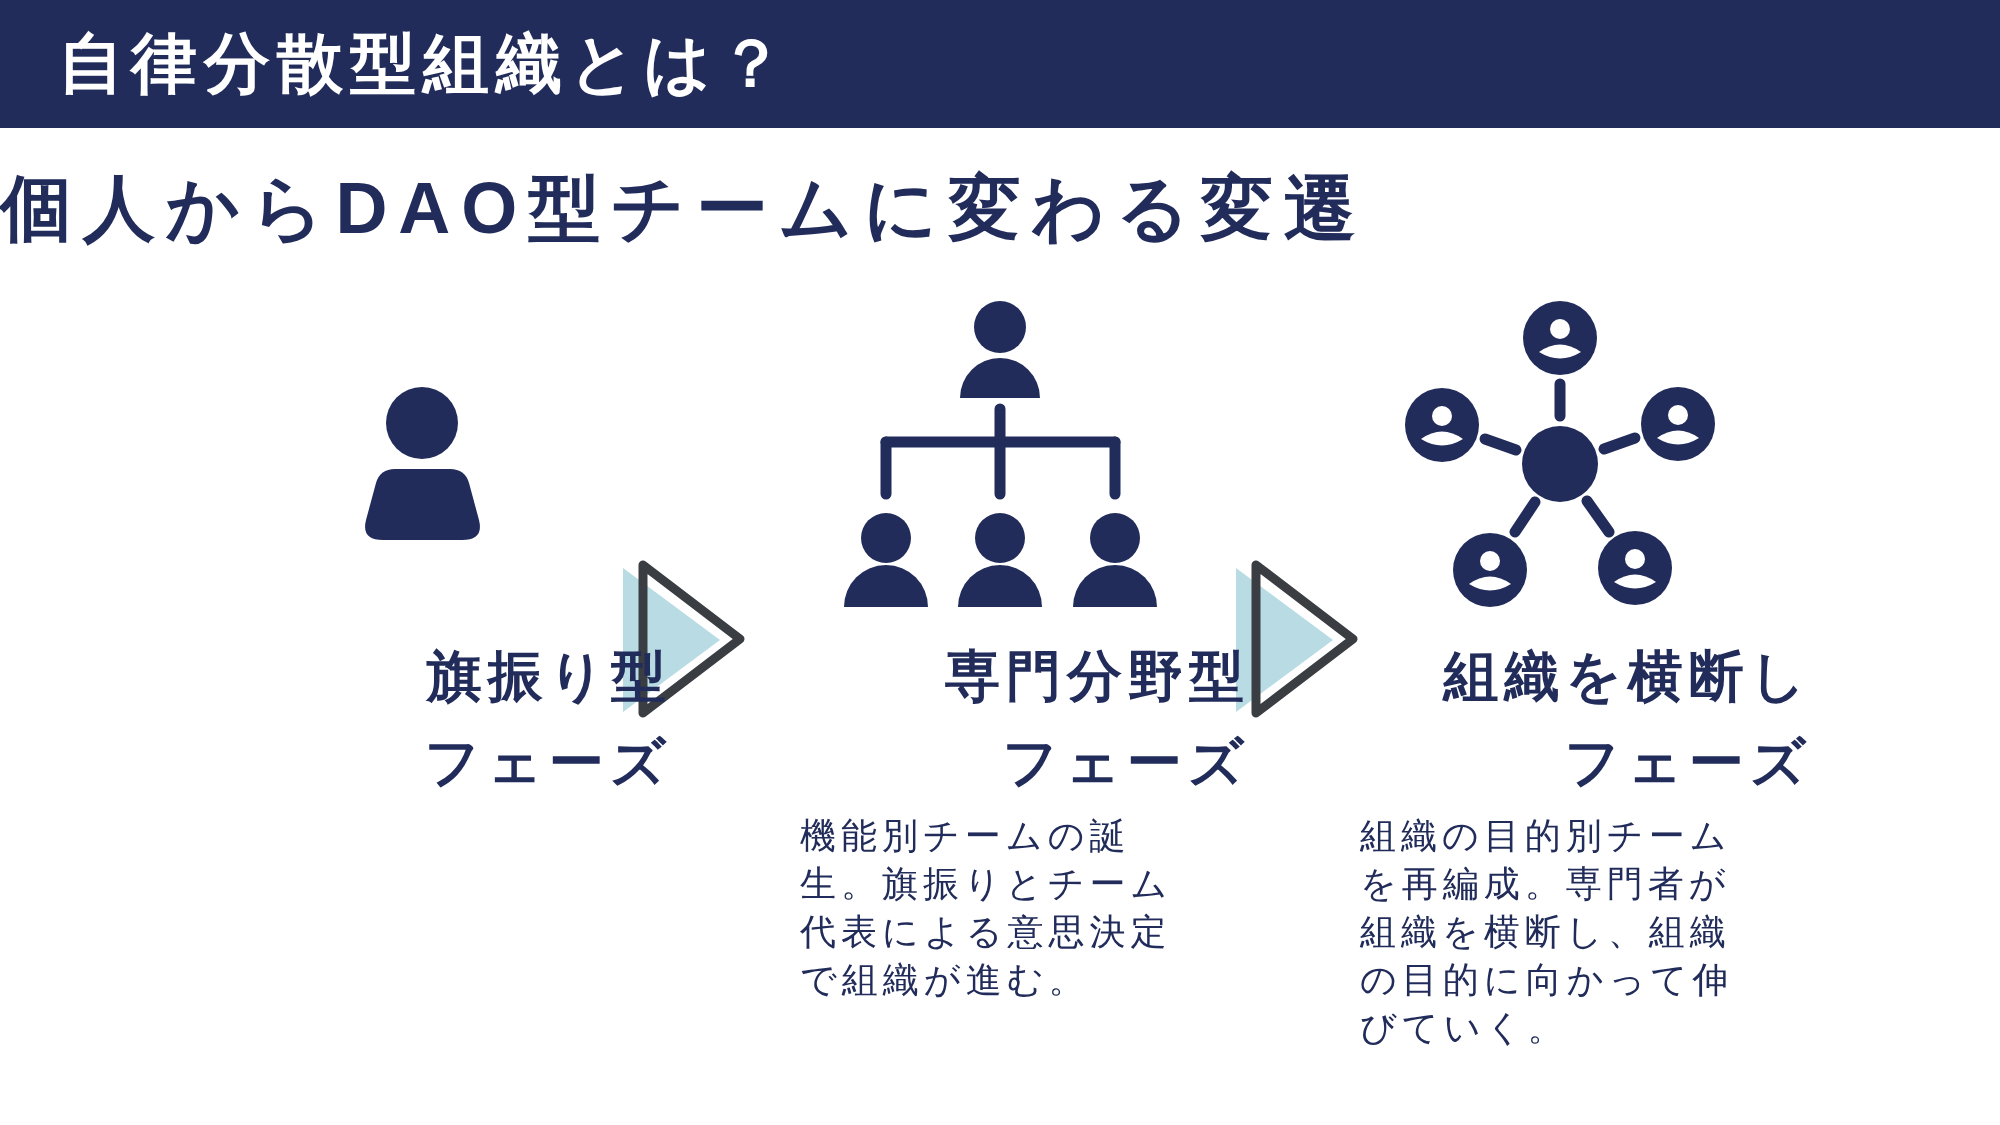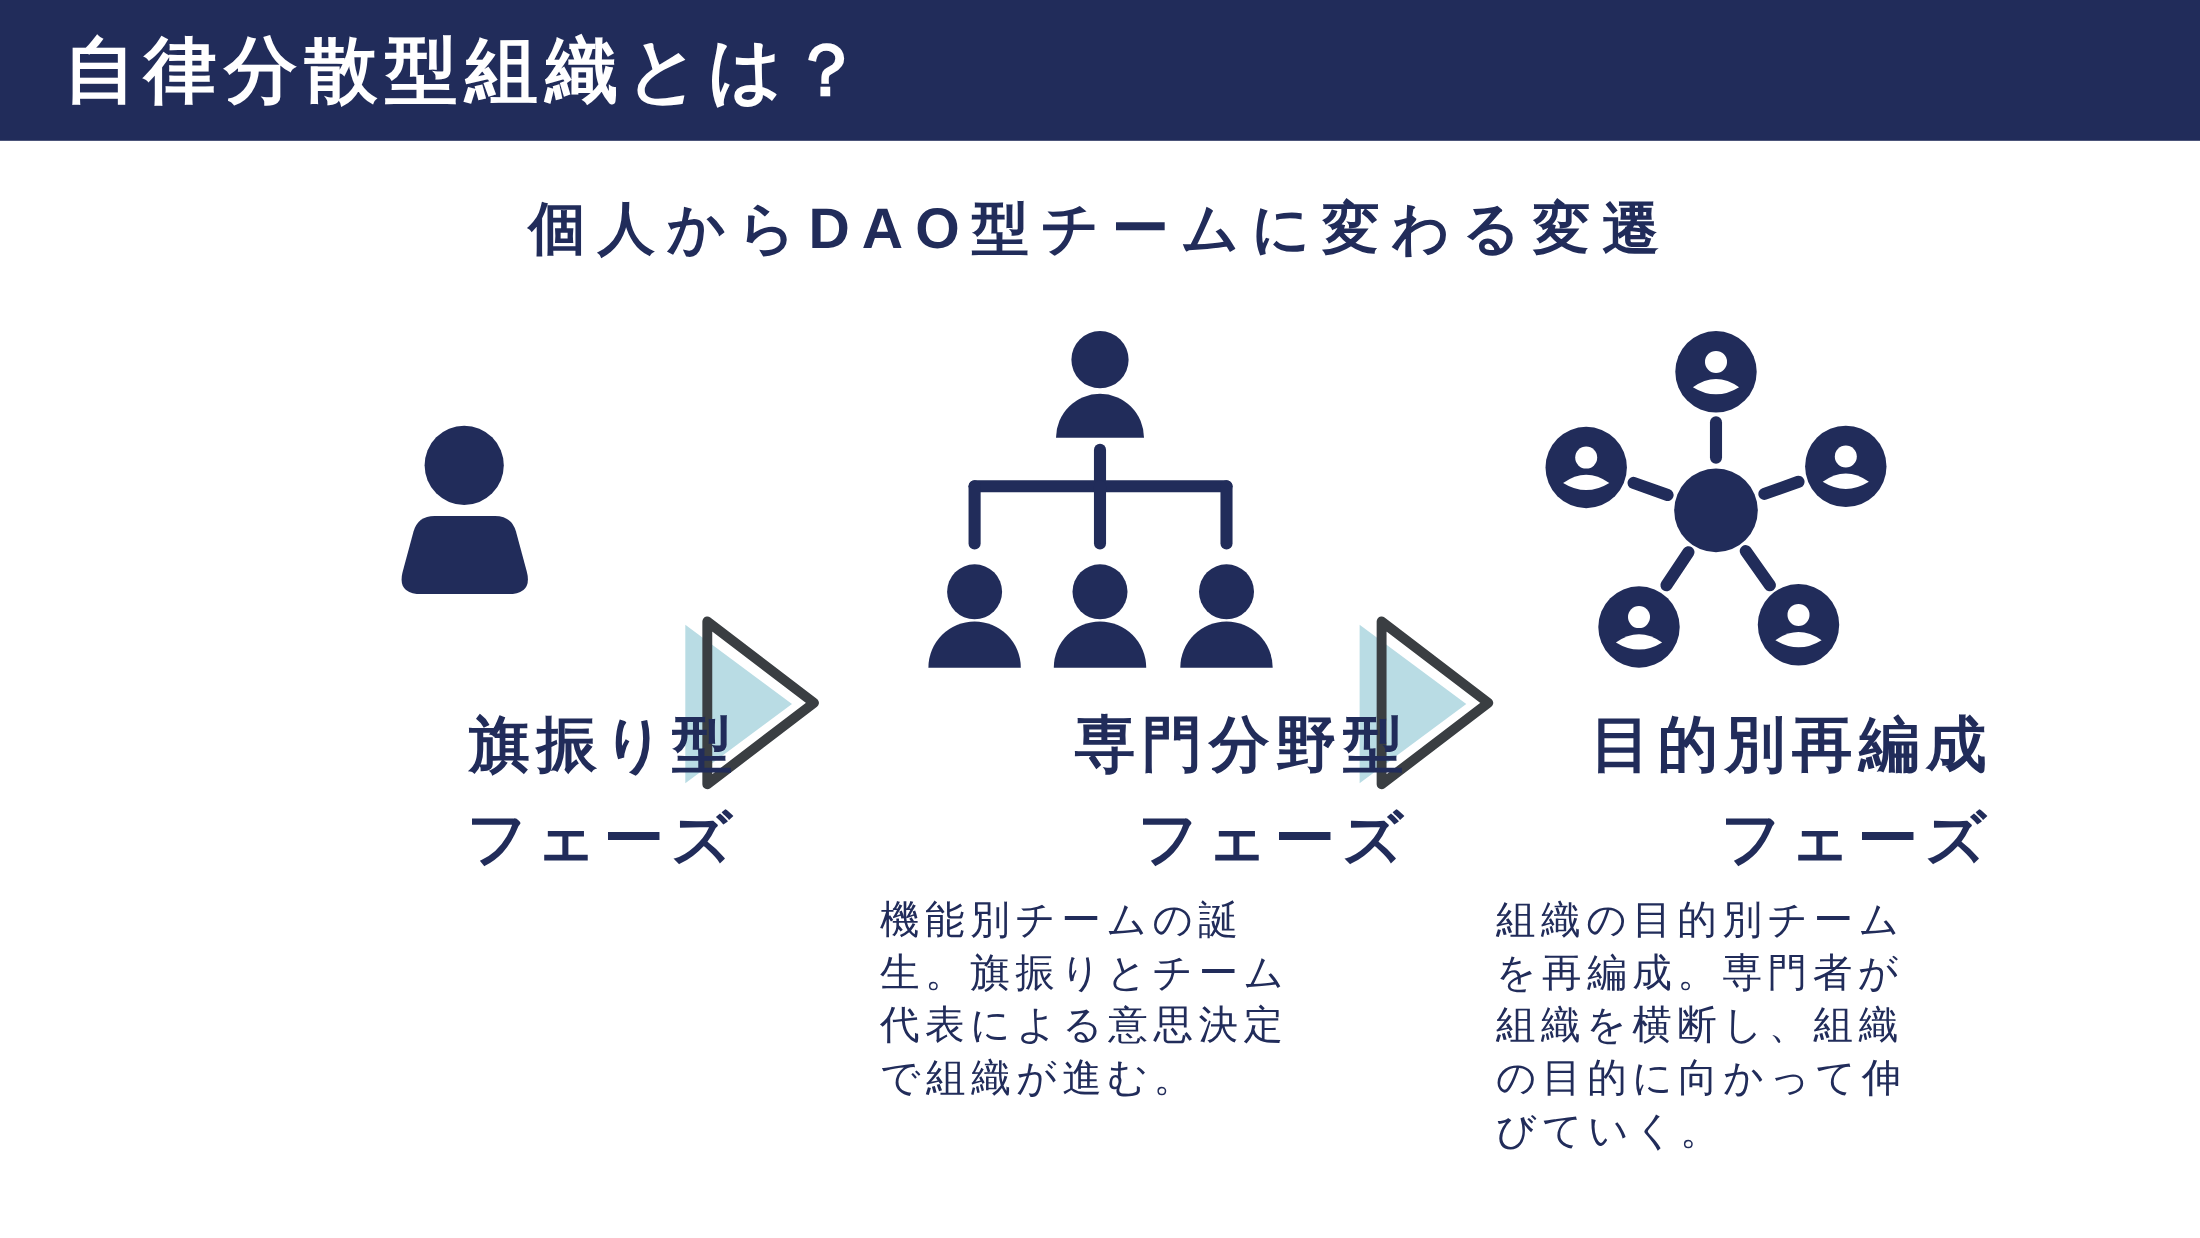--- a/index.html
+++ b/index.html
@@ -23,23 +23,23 @@
     background:var(--navy);
     display:flex;align-items:center;
     padding-left:58px;
   }
   .header-title{
     color:var(--header-text);
     font-size:66px;font-weight:700;letter-spacing:7px;
   }
   .main-title{
     position:absolute;left:0;top:168px;width:2000px;
-    text-align:center;
+    text-align:left;
     color:var(--navy);
-    font-size:52px;font-weight:700;letter-spacing:11px;
+    font-size:72px;font-weight:700;letter-spacing:11px;
     line-height:80px;
   }
   .icon-svg{position:absolute;display:block;}
   .fill-navy{fill:var(--navy);}
   .stroke-navy{stroke:var(--navy);stroke-width:11;stroke-linecap:round;fill:none;}
   .fill-white{fill:#ffffff;}
   .arrow-blue{fill:var(--light-blue);}
   .arrow-frame{fill:none;stroke:var(--arrow-outline);stroke-width:9;stroke-linejoin:round;}
   .phase-title{
     position:absolute;top:633px;width:500px;
@@ -49,21 +49,21 @@
     line-height:86px;
   }
   .phase-title .line{display:block;}
   .phase-desc{
     position:absolute;top:812px;width:430px;
     color:var(--navy);
     font-size:36px;font-weight:400;letter-spacing:5px;
     line-height:48px;
     white-space:pre-line;
   }
-  .pt-1{left:172px;} .pt-2{left:782px;} .pt-3{left:1312px;}
+  .pt-1{left:172px;} .pt-2{left:750px;} .pt-3{left:1312px;}
   .pd-1{left:222px;} .pd-2{left:800px;} .pd-3{left:1360px;}
 </style>
 </head>
 <body>
 
 <div class="stage">
 
   <div class="header-bar">
     <div class="header-title">自律分散型組織とは？</div>
   </div>
@@ -140,21 +140,21 @@
 
   <div class="phase-title pt-1">
     <span class="line">旗振り型</span>
     <span class="line">フェーズ</span>
   </div>
   <div class="phase-title pt-2">
     <span class="line">専門分野型</span>
     <span class="line">フェーズ</span>
   </div>
   <div class="phase-title pt-3">
-    <span class="line">目的別再編成</span>
+    <span class="line">組織を横断し</span>
     <span class="line">フェーズ</span>
   </div>
 
   <div class="phase-desc pd-2">機能別チームの誕
 生。旗振りとチーム
 代表による意思決定
 で組織が進む。</div>
   <div class="phase-desc pd-3">組織の目的別チーム
 を再編成。専門者が
 組織を横断し、組織

